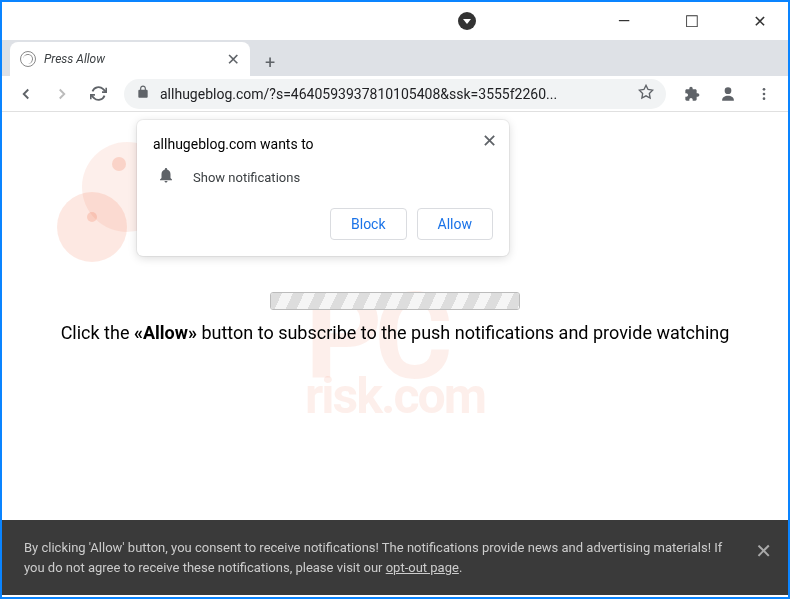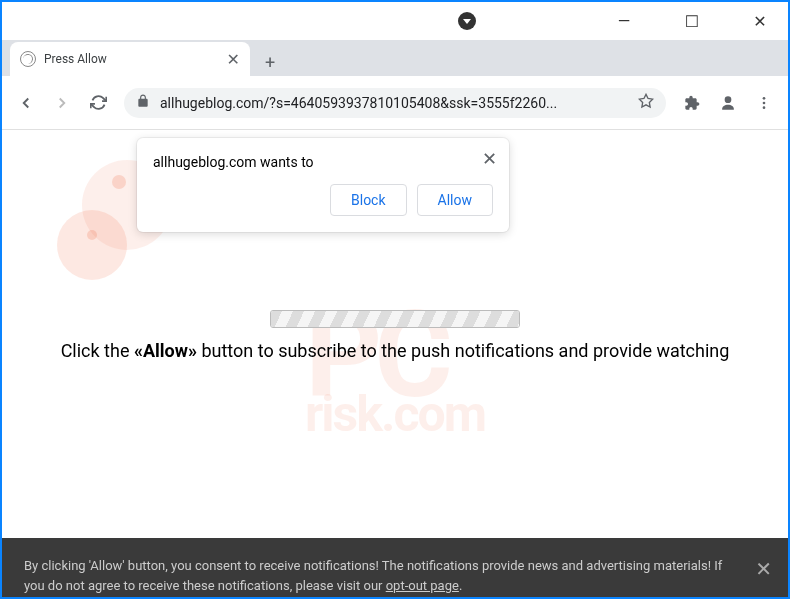--- a/index.html
+++ b/index.html
@@ -7,25 +7,25 @@
     
     .titlebar { height: 38px; background: #fff; display: flex; align-items: center; justify-content: flex-end; padding-right: 8px; gap: 28px; }
     .titlebar-btn { width: 40px; height: 30px; display: flex; align-items: center; justify-content: center; color: #333; font-size: 16px; }
     .dot-btn { width: 18px; height: 18px; background: #333; border-radius: 50%; display: flex; align-items: center; justify-content: center; margin-right: 100px; }
     .dot-btn-inner { width: 0; height: 0; border-left: 4px solid transparent; border-right: 4px solid transparent; border-top: 5px solid #fff; }
     
     .tabbar { height: 36px; background: #dee1e6; display: flex; align-items: flex-end; padding-left: 8px; }
     .tab { background: #fff; height: 34px; min-width: 240px; border-radius: 8px 8px 0 0; display: flex; align-items: center; padding: 0 10px; gap: 8px; position: relative; }
     .tab-favicon { width: 16px; height: 16px; border: 1.5px solid #888; border-radius: 50%; position: relative; }
     .tab-favicon::after { content: ''; position: absolute; top: 2px; left: 2px; right: 2px; bottom: 2px; border: 1px solid #888; border-radius: 50% 50% 50% 0; border-bottom: none; border-left: none; transform: rotate(5deg); }
-    .tab-title { flex: 1; font-size: 12px; color: #3c4043; }
+    .tab-title { flex: 1; font-size: 12px; color: #3c4043; font-style: italic; }
     .tab-close { color: #5f6368; font-size: 16px; cursor: pointer; }
     .newtab { width: 28px; height: 28px; display: flex; align-items: center; justify-content: center; color: #5f6368; font-size: 18px; margin-left: 6px; }
     
-    .toolbar { height: 54px; background: #fff; display: flex; align-items: center; padding: 0 8px; gap: 4px; border-bottom: 1px solid #e0e0e0; }
+    .toolbar { height: 36px; background: #fff; display: flex; align-items: center; padding: 0 8px; gap: 4px; border-bottom: 1px solid #e0e0e0; }
     .nav-btn { width: 32px; height: 32px; display: flex; align-items: center; justify-content: center; color: #5f6368; border-radius: 50%; }
     .nav-btn.disabled { color: #bbb; }
     .addrbar { flex: 1; height: 30px; background: #f1f3f4; border-radius: 15px; display: flex; align-items: center; padding: 0 12px; gap: 10px; margin: 0 6px; }
     .lock { color: #5f6368; }
     .url { flex: 1; font-size: 14px; color: #202124; white-space: nowrap; overflow: hidden; }
     .star { color: #5f6368; }
     .ext-btn { width: 32px; height: 32px; display: flex; align-items: center; justify-content: center; color: #5f6368; }
     
     .content { position: relative; height: 483px; background: #fff; }
     
@@ -134,20 +134,28 @@
   <div class="wm-dot d1"></div>
   <div class="wm-dot d2"></div>
   <div class="wm-dot d3"></div>
   <div class="watermark">
     <span>PC</span><span class="sub">risk.com</span>
   </div>
 
   <div class="perm-dialog">
     <div class="perm-close">✕</div>
     <div class="perm-title">allhugeblog.com wants to</div>
+    <div class="perm-row">
+      <span class="bell">
+        <svg width="18" height="18" viewBox="0 0 24 24" fill="currentColor">
+            <path d="M12 22c1.1 0 2-.9 2-2h-4c0 1.1.9 2 2 2zm6-6v-5c0-3.07-1.64-5.64-4.5-6.32V4c0-.83-.67-1.5-1.5-1.5s-1.5.67-1.5 1.5v.68C7.63 5.36 6 7.92 6 11v5l-2 2v1h16v-1l-2-2z"></path>
+          </svg>
+      </span>
+      <span class="perm-label">Show notifications</span>
+    </div>
     <div class="perm-actions">
       <button class="perm-btn">Block</button>
       <button class="perm-btn">Allow</button>
     </div>
   </div>
 
   <div class="progress-wrap">
     <div class="progress-fill"></div>
   </div>
 

